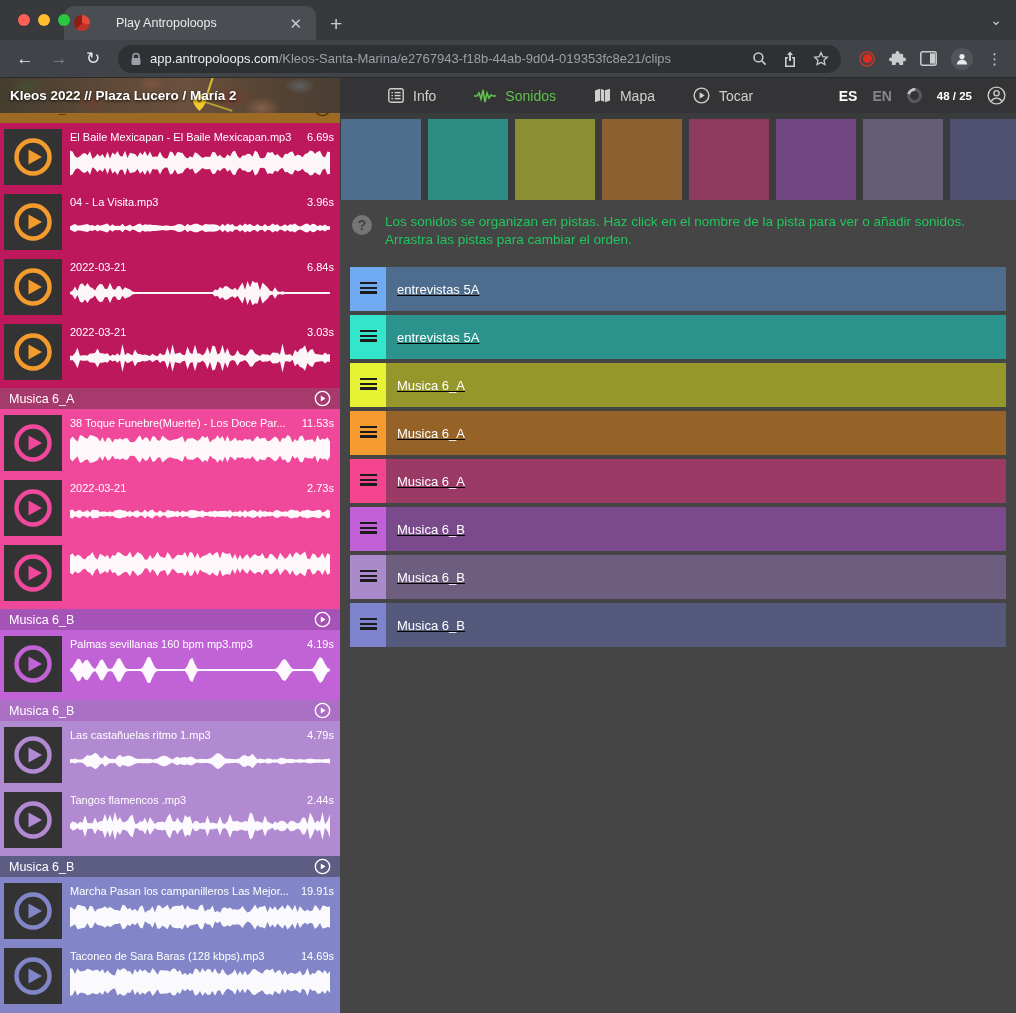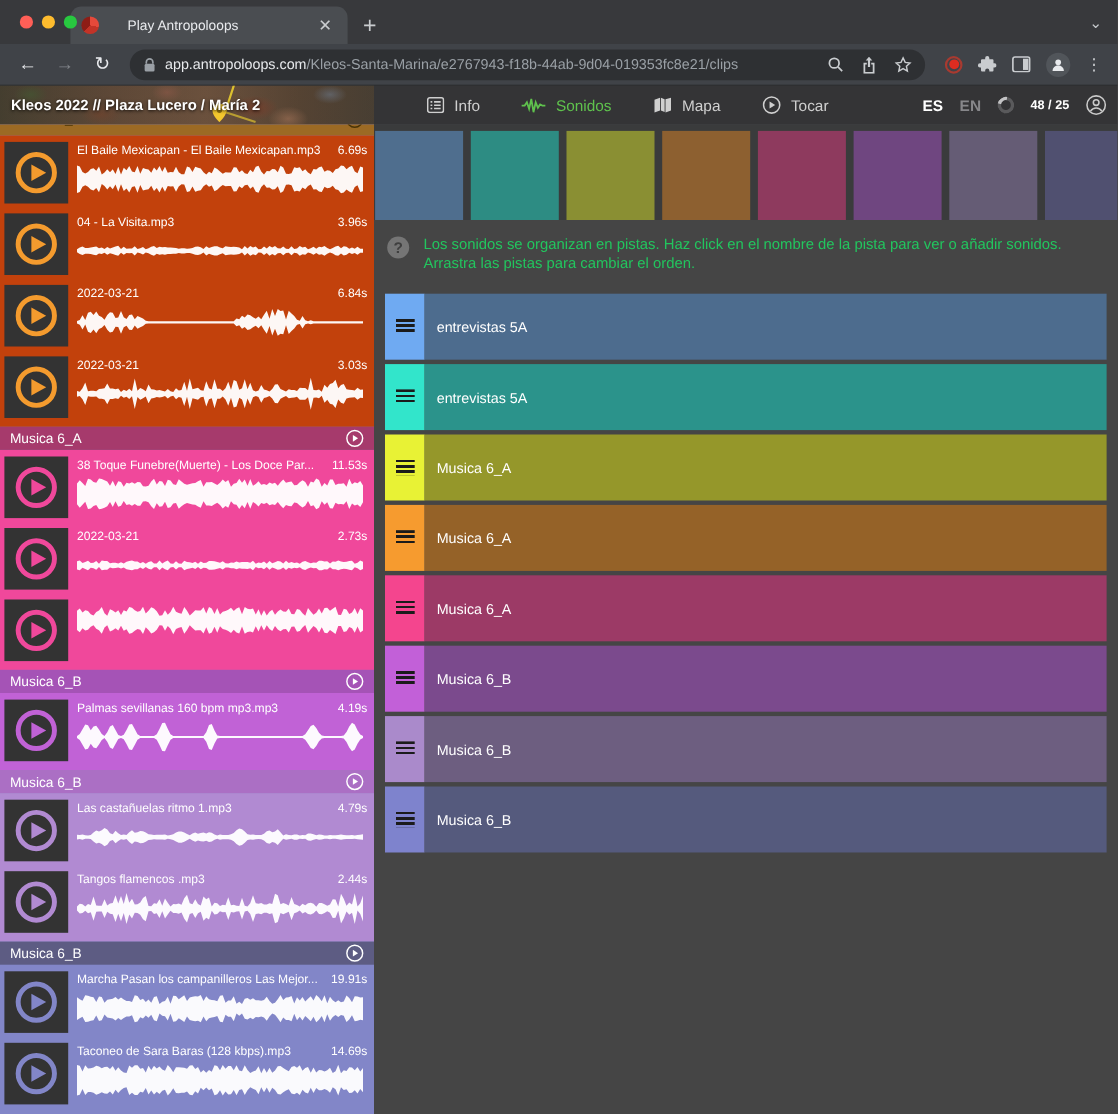--- a/index.html
+++ b/index.html
@@ -86,21 +86,21 @@
   .wave { display:block; margin-top:3px; }
 
   
   .swatches { background:#3a3b3c; height:87px; display:flex; gap:7px; padding:6px 0 0 1px; overflow:hidden; }
   .swatch { flex:0 0 80px; height:81px; }
   .help { display:flex; gap:13px; padding:13px 14px 12px 12px; align-items:flex-start; }
   .help-icon { width:20px; height:20px; border-radius:50%; background:#757575; color:#3f3f3f; font-weight:700; font-size:14px;
                display:flex; align-items:center; justify-content:center; flex:0 0 20px; margin-top:2px; }
   .help-text { color:#22c55e; font-size:13.5px; line-height:18px; max-width:930px; }
   .tracks { padding:6px 10px 0 10px; }
-  .track { height:60px; margin-bottom:4px; display:flex; }
+  .track { height:44px; margin-bottom:4px; display:flex;text-decoration:underline; }
   .track-handle { width:36px; flex:0 0 36px; display:flex; align-items:center; justify-content:center; cursor:grab; }
   .hamburger { width:17px; height:14px;
                background:repeating-linear-gradient(#1b1b1b 0 2.4px, rgba(0,0,0,0) 2.4px 4.7px); }
   .track-body { flex:1; display:flex; align-items:center; padding-left:11px; color:#ffffff; font-size:13px; }
 </style>
 </head>
 <body>
 
 <div class="tabstrip">
   <div class="traffic">
@@ -222,21 +222,21 @@
       <section class="sec">
         <div class="sec-header cut" style="background: rgb(156, 106, 36); color: rgb(74, 51, 5);">
           <div class="hdr-inner">
             <span class="sec-title">Musica 6_A</span>
             <svg width="17" height="17" viewBox="0 0 18 18" class="sec-play">
               <circle cx="9" cy="9" r="7.6" fill="none" stroke="currentColor" stroke-width="1.4"></circle>
               <path d="M7.2 5.8 12.2 9 7.2 12.2z" fill="currentColor"></path>
             </svg>
           </div>
         </div>
-        <div class="clips" style="background: #c2410c;">
+        <div class="clips" style="background: #be185d;">
           <div class="clip">
             <div class="clip-art">
               <svg width="42" height="42" viewBox="0 0 42 42">
                 <circle cx="21" cy="21" r="16.5" fill="none" stroke="#f49b2e" stroke-width="4.5"></circle>
                 <path d="M16.5 13.5 30 21 16.5 28.5z" fill="#f49b2e"></path>
               </svg>
             </div>
             <div class="clip-body">
               <div class="clip-top">
                 <span class="clip-name">El Baile Mexicapan - El Baile Mexicapan.mp3</span>

